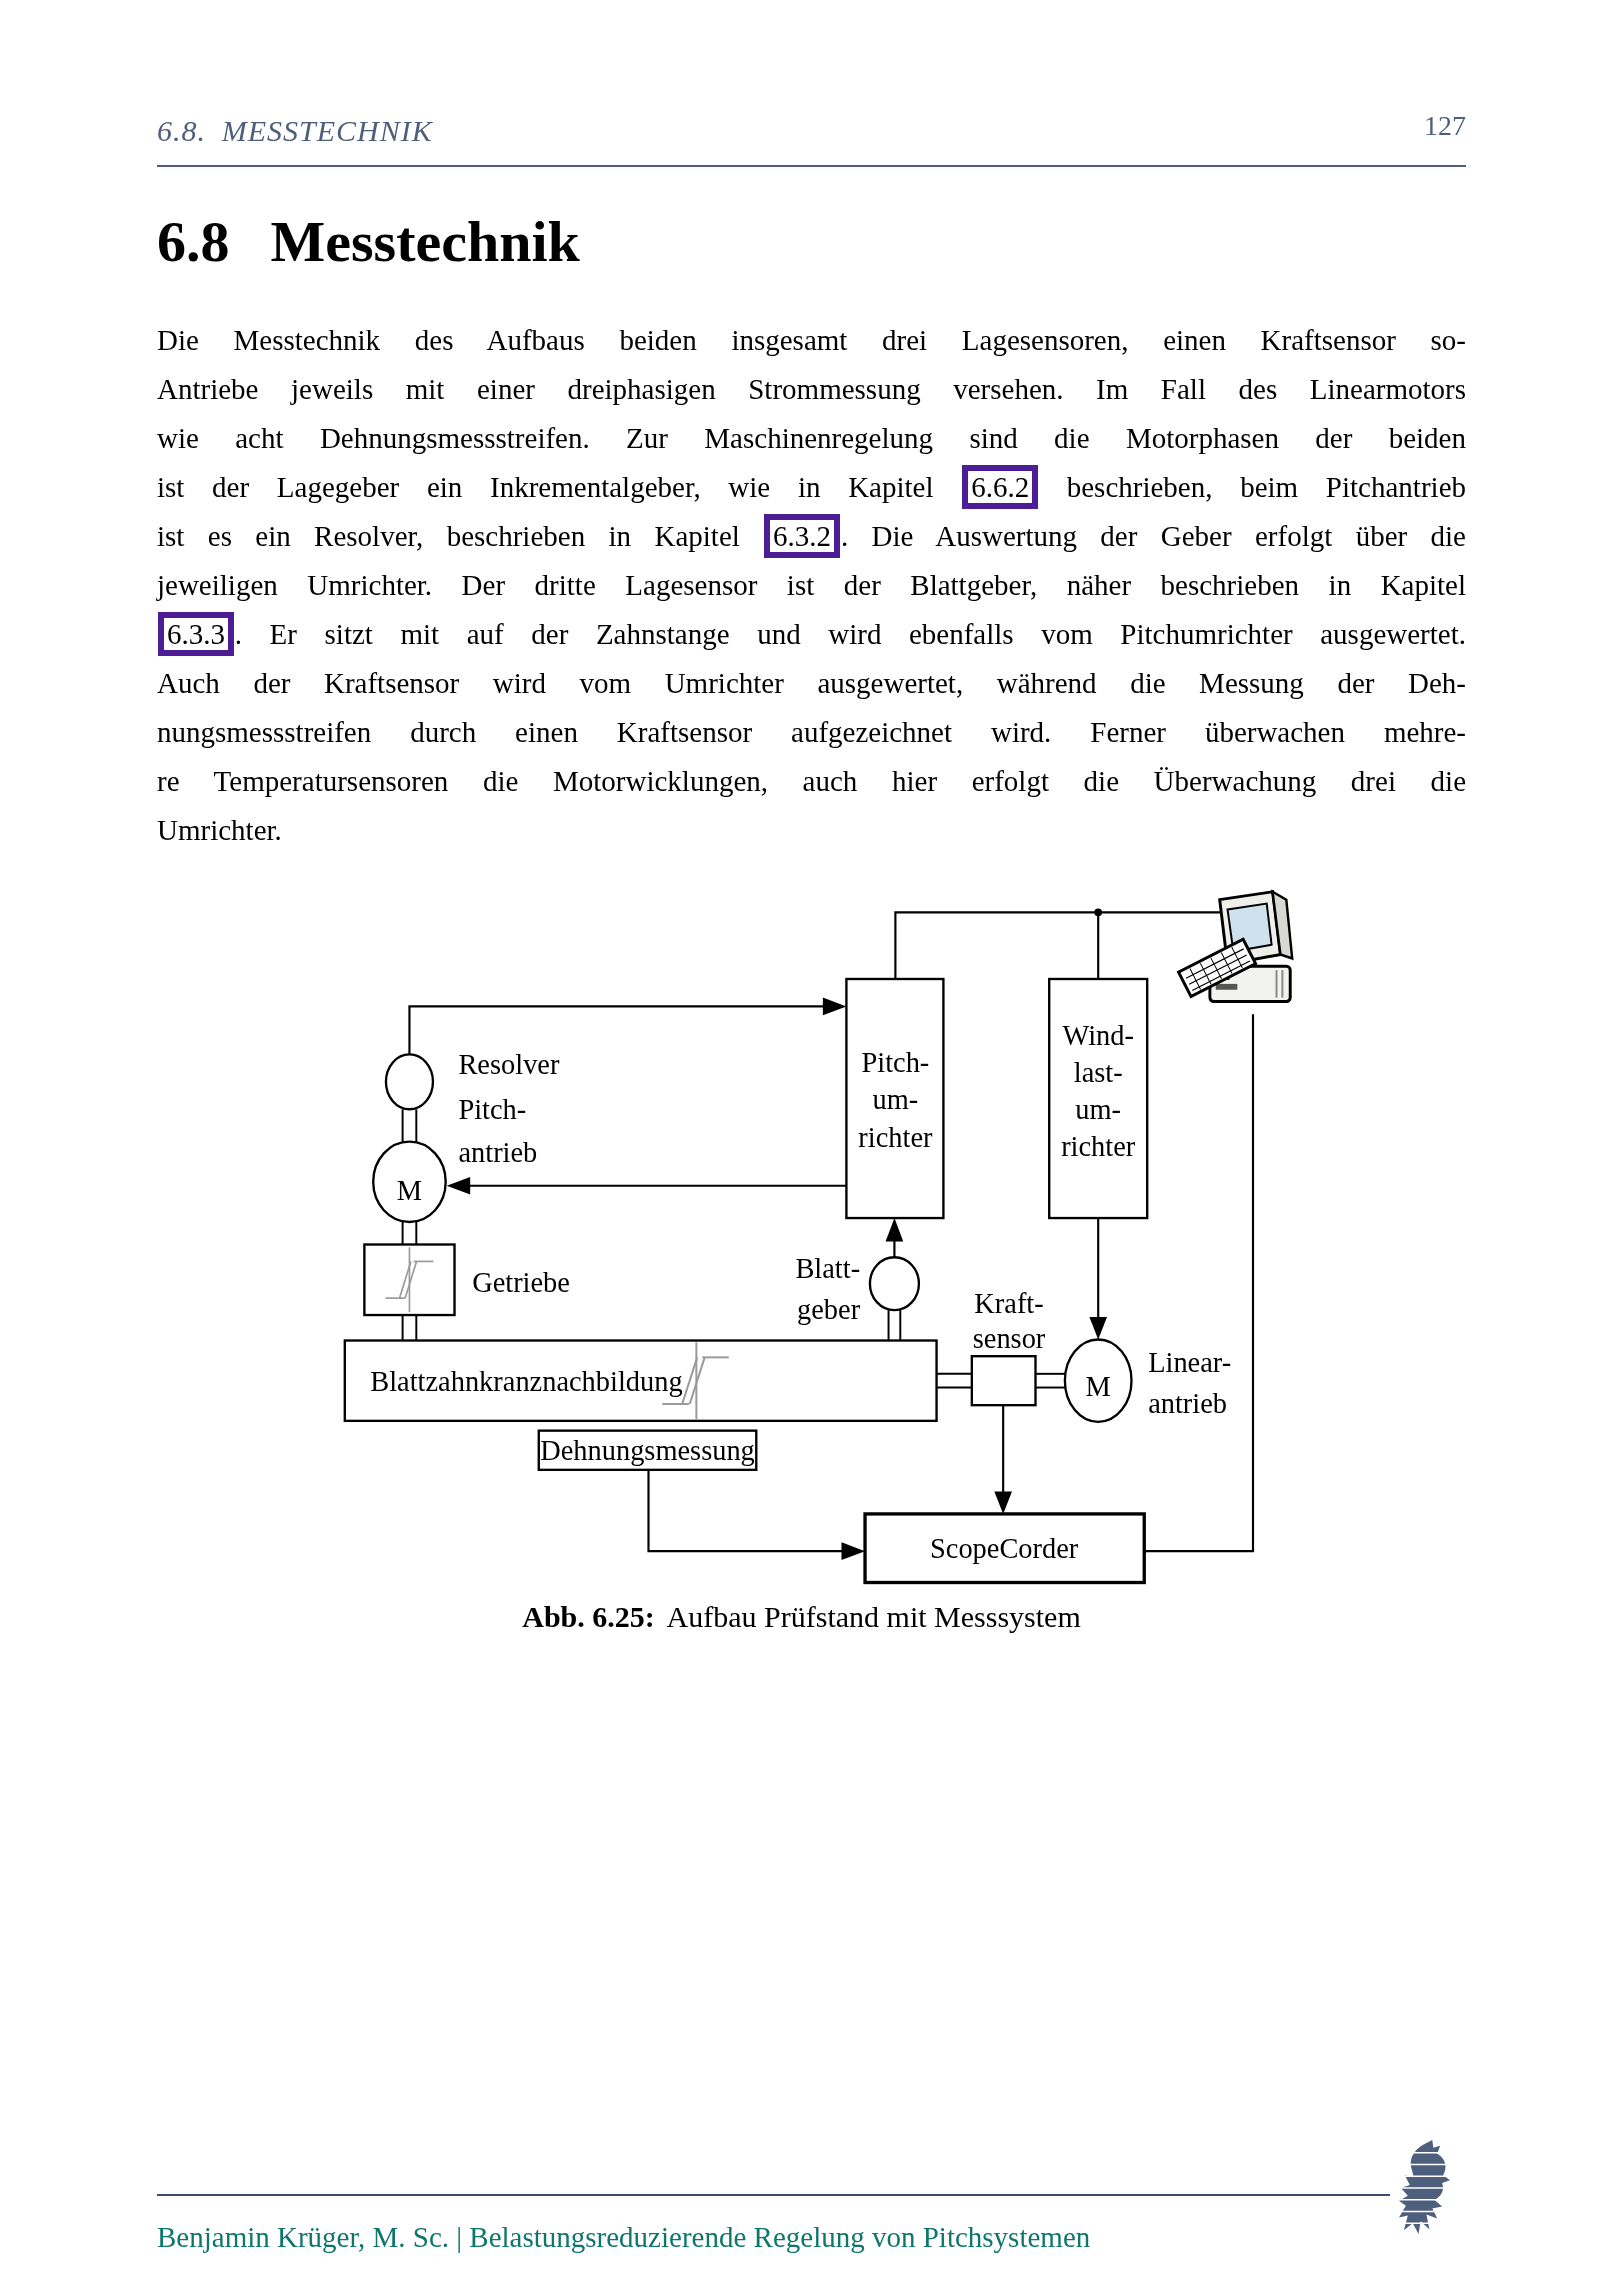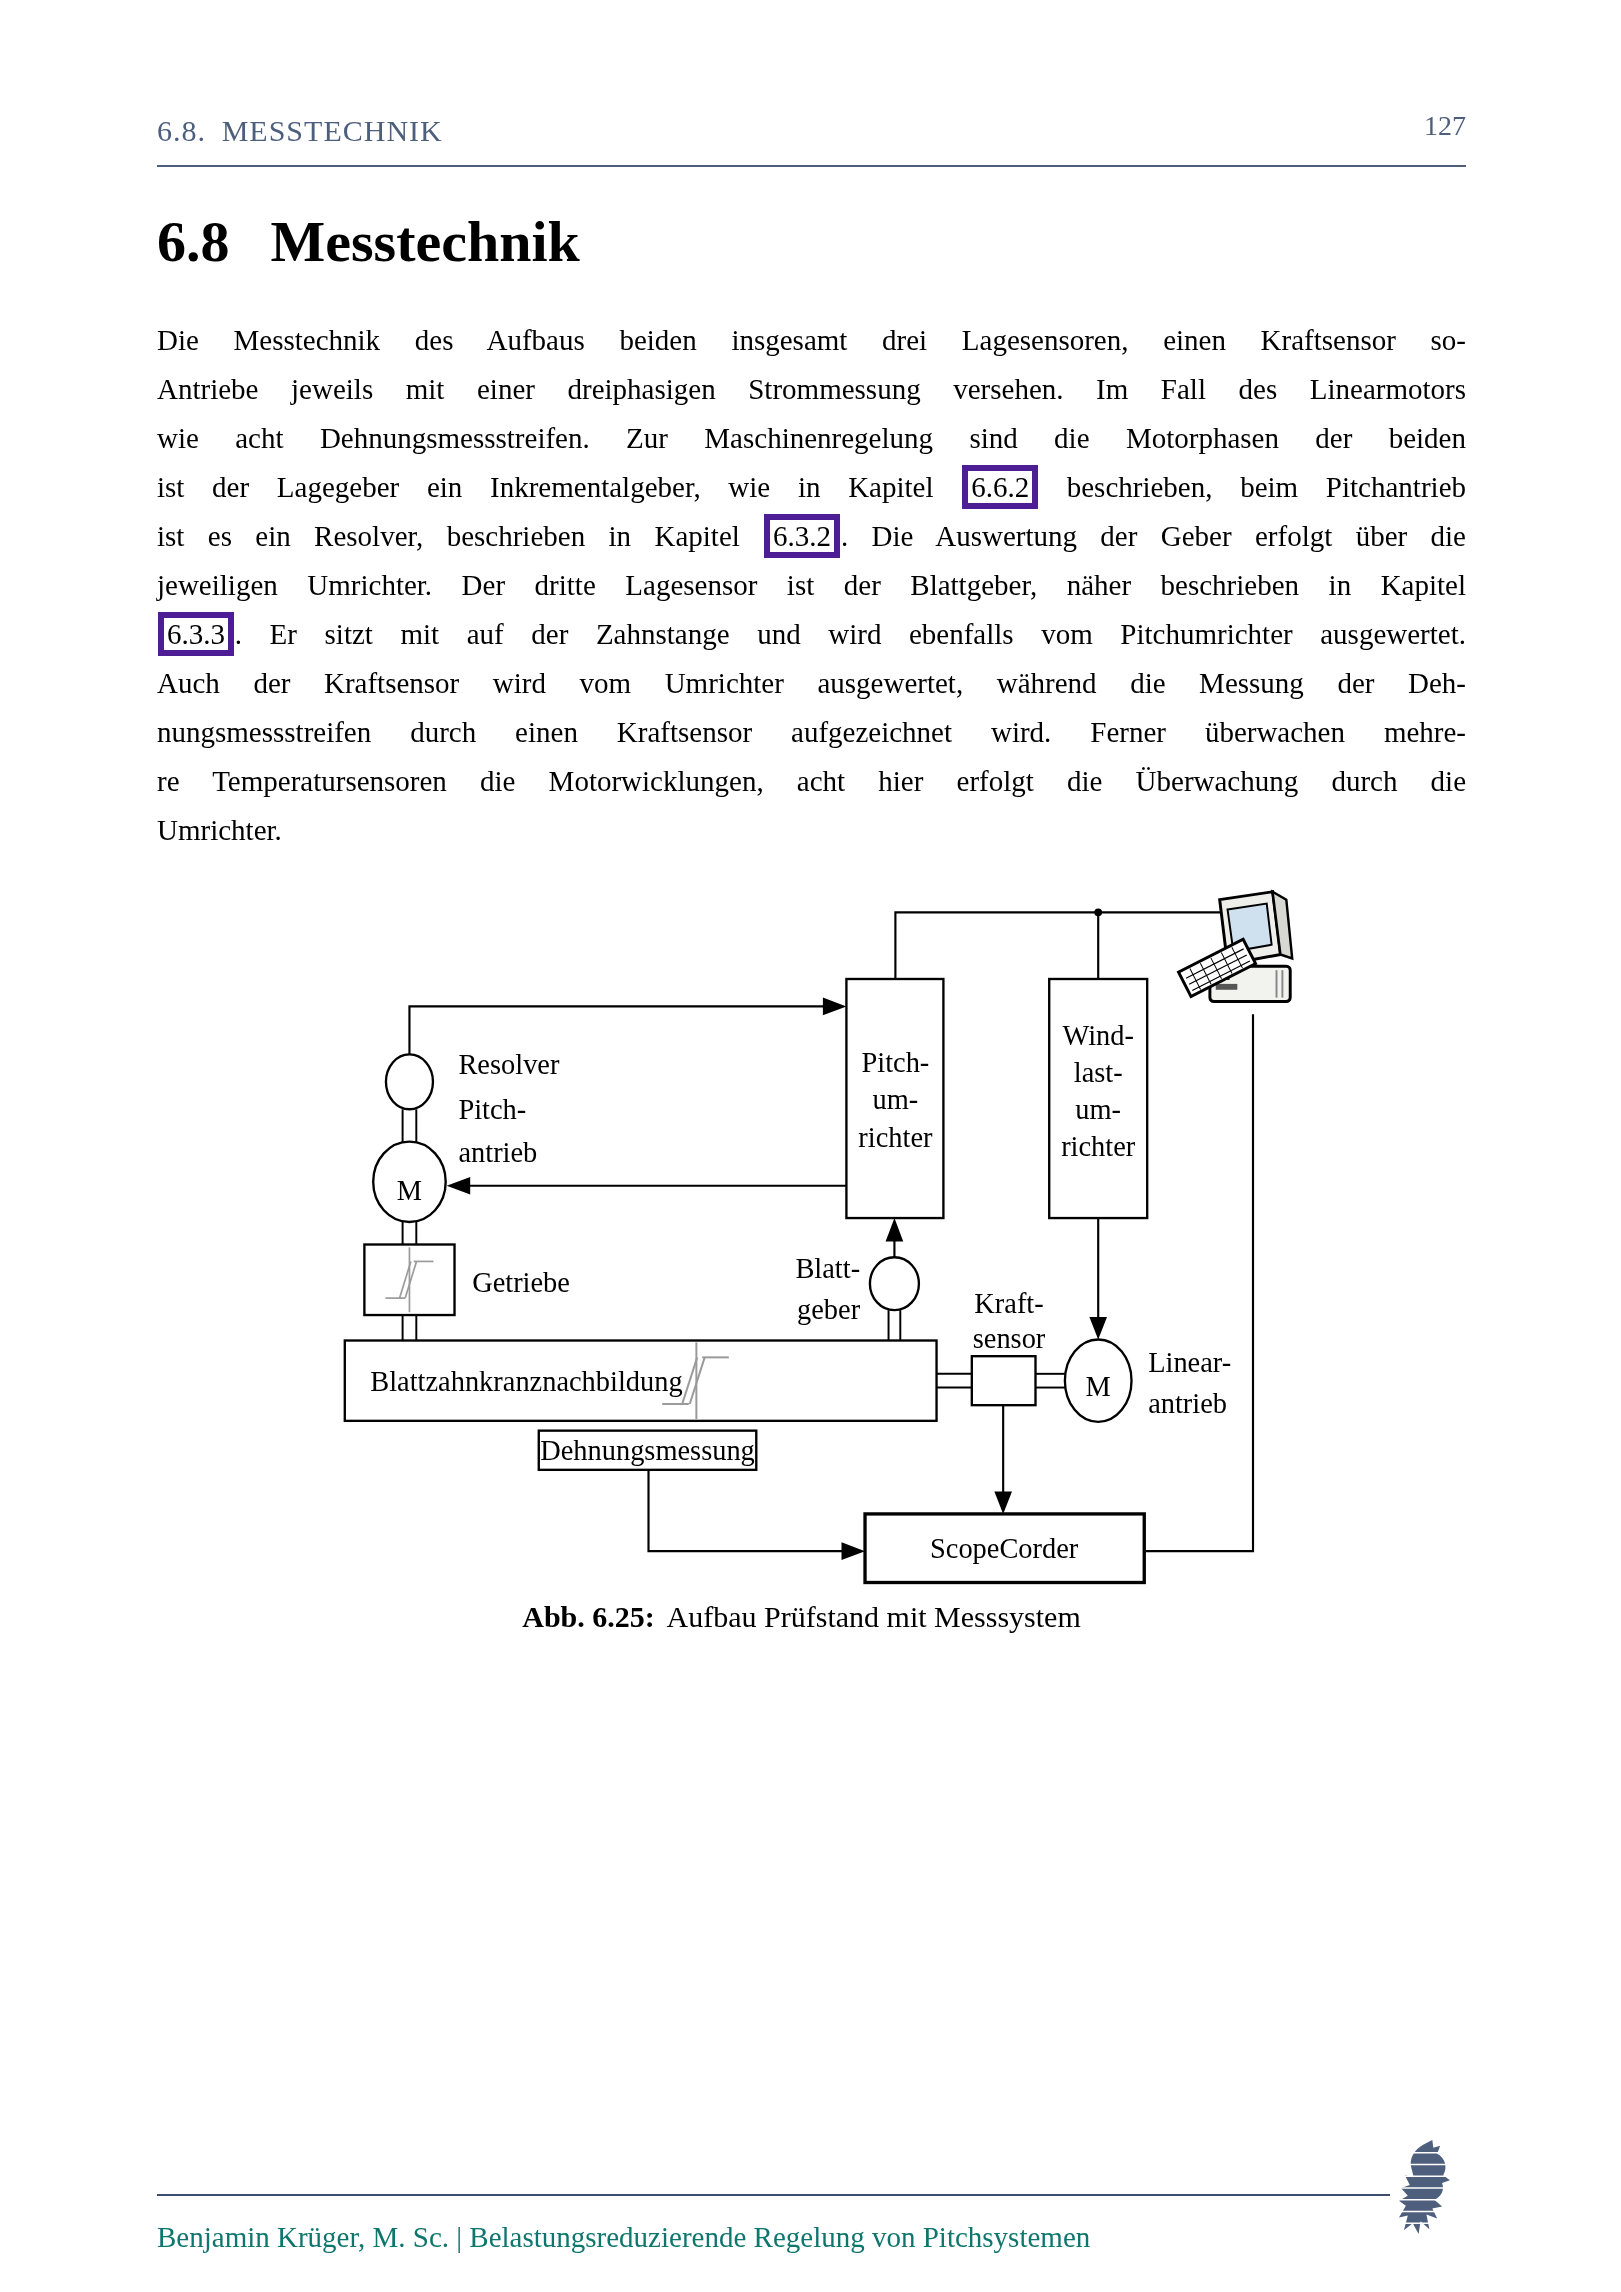--- a/index.html
+++ b/index.html
@@ -1,19 +1,19 @@
 <!DOCTYPE html>
 <html><head>
 <meta charset="utf-8">
 <style>
   html,body{margin:0;padding:0;background:#888;}
   #page{position:relative;width:1621px;height:2293px;background:#ffffff;
         font-family:"Liberation Serif","DejaVu Serif",serif;color:#000;overflow:hidden;}
   
-  #running-head{position:absolute;left:157px;top:114px;font-size:30px;
+  #running-head{position:absolute;left:157px;top:114px;font-style:italic;font-size:30px;
         color:#4e5f7d;letter-spacing:1px;}
   #running-head .gap{display:inline-block;width:15.7px;}
   #page-number{position:absolute;right:155px;top:110px;font-size:28px;color:#4e5f7d;}
   #head-rule{position:absolute;left:157px;top:165px;width:1309px;height:2px;background:#4e5f7d;}
   
   #section-heading{position:absolute;left:157px;top:208px;font-size:58px;font-weight:bold;}
   #section-heading .num{margin-right:41px;}
   
   #body-paragraph{position:absolute;left:157px;top:316px;width:1309px;font-size:29px;}
   .para-line{height:49px;line-height:49px;text-align:justify;text-align-last:justify;
@@ -56,21 +56,21 @@
   <div id="body-paragraph">
       <div class="para-line">Die Messtechnik des Aufbaus beiden insgesamt drei Lagesensoren, einen Kraftsensor so-</div>
       <div class="para-line">Antriebe jeweils mit einer dreiphasigen Strommessung versehen. Im Fall des Linearmotors</div>
       <div class="para-line">wie acht Dehnungsmessstreifen. Zur Maschinenregelung sind die Motorphasen der beiden</div>
       <div class="para-line">ist der Lagegeber ein Inkrementalgeber, wie in Kapitel <span class="refbox">6.6.2</span> beschrieben, beim Pitchantrieb</div>
       <div class="para-line">ist es ein Resolver, beschrieben in Kapitel <span class="refbox">6.3.2</span>. Die Auswertung der Geber erfolgt über die</div>
       <div class="para-line">jeweiligen Umrichter. Der dritte Lagesensor ist der Blattgeber, näher beschrieben in Kapitel</div>
       <div class="para-line"><span class="refbox">6.3.3</span>. Er sitzt mit auf der Zahnstange und wird ebenfalls vom Pitchumrichter ausgewertet.</div>
       <div class="para-line">Auch der Kraftsensor wird vom Umrichter ausgewertet, während die Messung der Deh-</div>
       <div class="para-line">nungsmessstreifen durch einen Kraftsensor aufgezeichnet wird. Ferner überwachen mehre-</div>
-      <div class="para-line">re Temperatursensoren die Motorwicklungen, acht hier erfolgt die Überwachung durch die</div>
+      <div class="para-line">re Temperatursensoren die Motorwicklungen, auch hier erfolgt die Überwachung drei die</div>
       <div class="para-line last">Umrichter.</div>
     </div>
 
   <svg id="figure-svg" width="990" height="725" viewBox="0 0 1010 740">
 
     <polyline class="diag-line" points="584,99 584,31 928,31"></polyline>
     <line class="diag-line" x1="791" y1="31" x2="791" y2="99"></line>
     <circle cx="791" cy="31" r="4" fill="#000"></circle>
 
     <polyline class="diag-line" points="949,135 949,683 838,683"></polyline>

